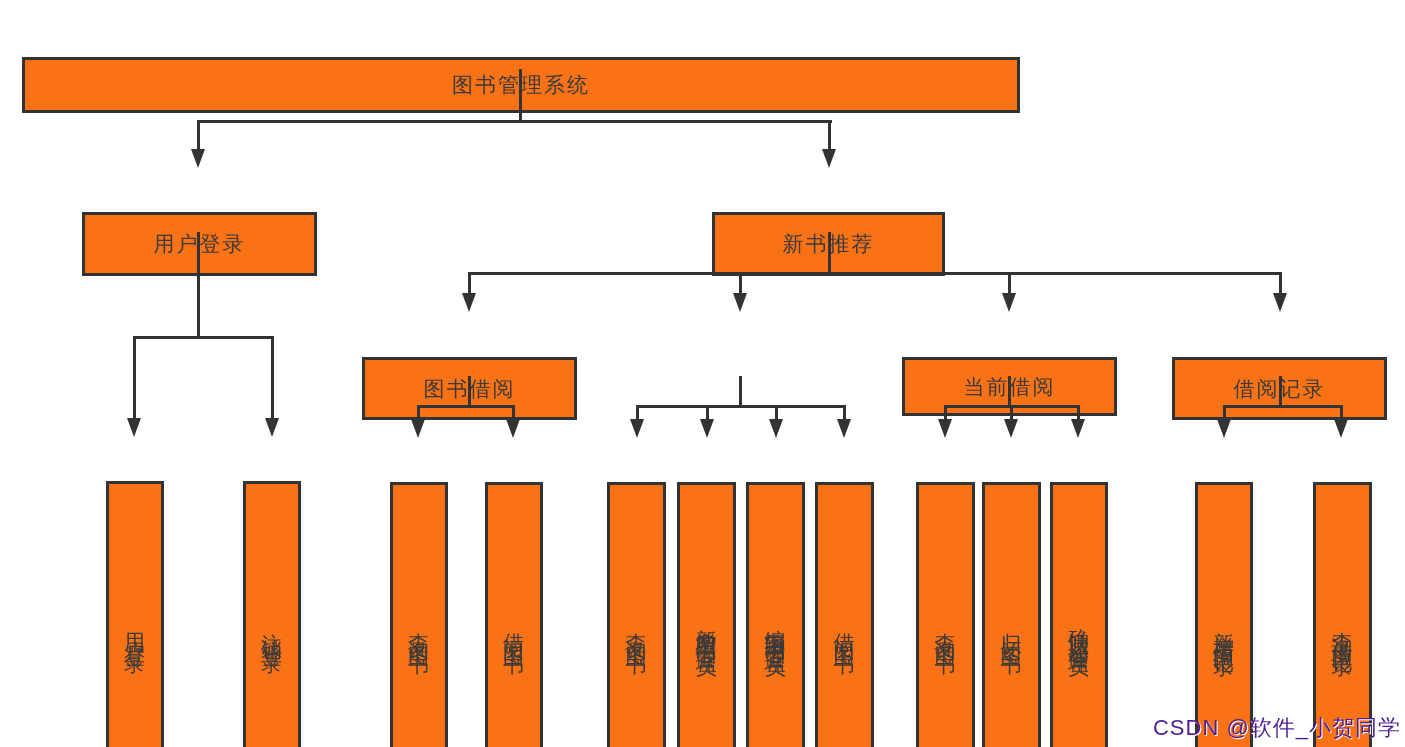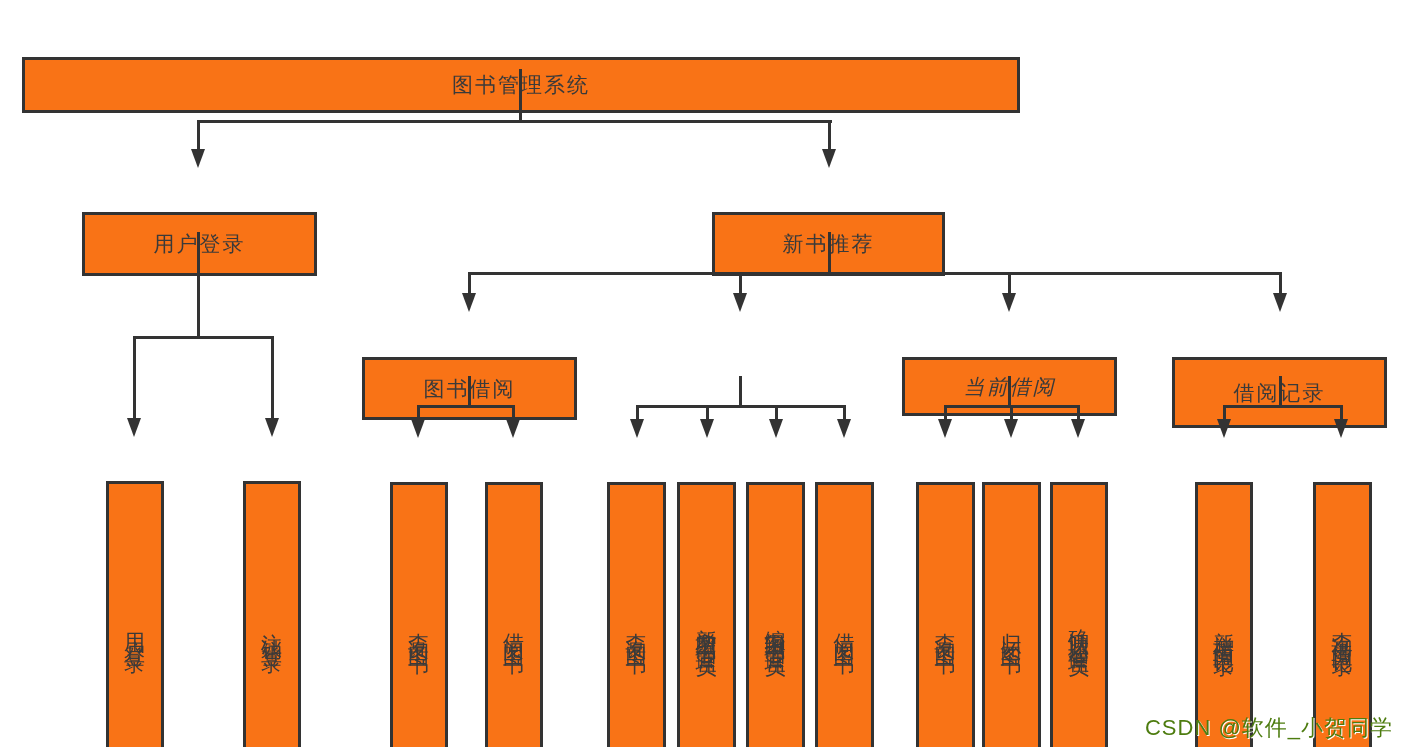--- a/index.html
+++ b/index.html
@@ -38,24 +38,24 @@
   .vline { width: 3px; }
   .arrow {
     position: absolute;
     width: 0; height: 0;
     border-left: 7px solid transparent;
     border-right: 7px solid transparent;
     border-top: 19px solid #333333;
   }
   .watermark {
     position: absolute;
-    right: 12px;
+    right: 4px;
     bottom: 4px;
     font-size: 22px;
-    color: #4d7c0f;
+    color: #4c1d95;
     letter-spacing: 1px;
     text-shadow: 1px 1px 0 #ffffff;
   }
 </style>
 </head>
 <body>
 
 <div id="stage">
 
   <div class="box" style="left:22px; top:13px; width:998px; height:56px;">
@@ -90,24 +90,24 @@
   <div class="vline" style="left:739px; top:272px; height:22px;"></div>
   <div class="arrow" style="left:733px; top:293px;"></div>
   <div class="vline" style="left:1008px; top:272px; height:22px;"></div>
   <div class="arrow" style="left:1002px; top:293px;"></div>
   <div class="vline" style="left:1279px; top:272px; height:22px;"></div>
   <div class="arrow" style="left:1273px; top:293px;"></div>
 
   <div class="box" style="left:362px; top:313px; width:215px; height:63px;">
     <span>图书借阅</span>
   </div>
-  <div class="box" style="left:902px; top:313px; width:215px; height:59px;font-style:italic;">
+  <div class="box" style="left:902px; top:313px; width:215px; height:59px;">
     <span>当前借阅</span>
   </div>
-  <div class="box" style="left:1172px; top:313px; width:215px; height:71px;">
+  <div class="box" style="left:1172px; top:313px; width:215px; height:63px;">
     <span>借阅记录</span>
   </div>
 
   <div class="vline" style="left:468px; top:376px; height:29px;"></div>
   <div class="hline" style="left:417px; top:405px; width:98px;"></div>
   <div class="vline" style="left:417px; top:405px; height:15px;"></div>
   <div class="arrow" style="left:411px; top:419px;"></div>
   <div class="vline" style="left:512px; top:405px; height:15px;"></div>
   <div class="arrow" style="left:506px; top:419px;"></div>
 

